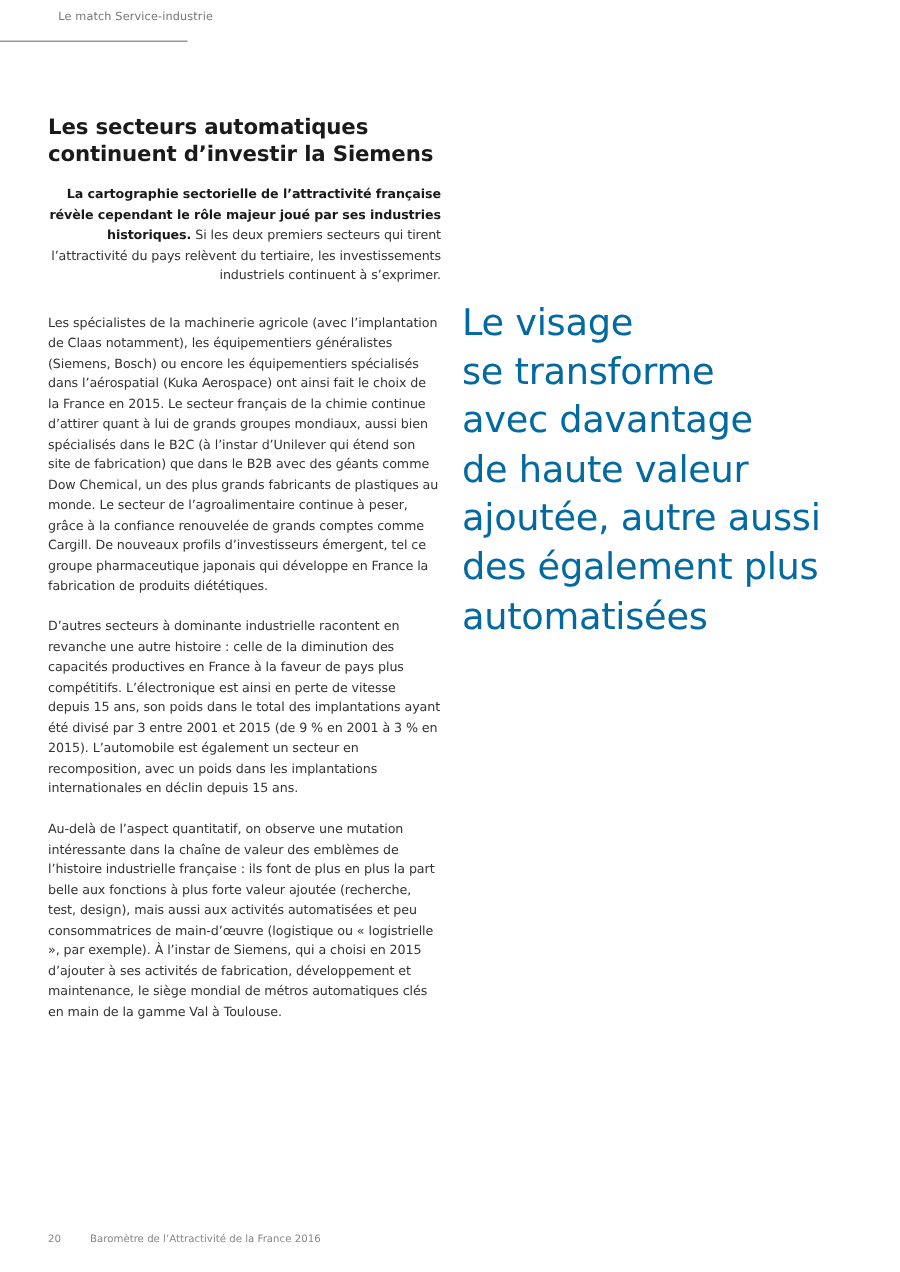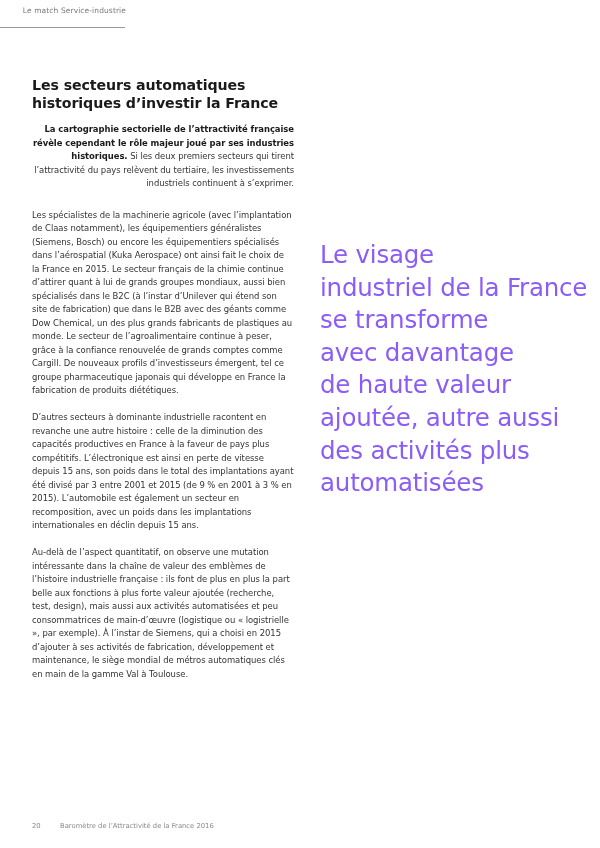--- a/index.html
+++ b/index.html
@@ -1,71 +1,70 @@
 <!DOCTYPE html>
 <html><head>
   <meta charset="utf-8">
   <style>
     html, body { margin: 0; padding: 0; }
     body {
       width: 600px; height: 848px; background: #ffffff; position: relative; overflow: hidden;
       font-family: "DejaVu Sans", sans-serif; color: #2b2b2b;
     }
     .running-head {
-      position: absolute; left: 0; top: 6px; width: 126px;
+      position: absolute; left: 16px; top: 6px; width: 126px;
       font-size: 7.5px; color: #777; text-align: right; letter-spacing: 0.1px;
     }
     .running-rule {
       position: absolute; left: 0; top: 27px; width: 125px; height: 1px; background: #9a9a9a;
     }
     .left-col {
       position: absolute; left: 32px; top: 76px; width: 262px;
     }
     .section-title {
       font-size: 14.2px; font-weight: bold; line-height: 18px; color: #1a1a1a; margin: 0 0 11px 0;
       letter-spacing: -0.1px;
     }
     .para {
       font-size: 8.45px; line-height: 13.5px; color: #333; margin: 0 0 13.5px 0; letter-spacing: -0.05px;
     }
     .para .lead { font-weight: bold; color: #1a1a1a; }
     .p-intro { margin-bottom: 18px; text-align: right; }
     .pullquote {
-      position: absolute; left: 320px; top: 199px; width: 280px;
-      font-size: 24.5px; line-height: 32.6px; color: #8b5cf6; letter-spacing: -0.2px; margin-top: 40px;
+      position: absolute; left: 308px; top: 199px; width: 280px;
+      font-size: 24.5px; line-height: 32.6px; color: #0369a1; letter-spacing: -0.2px;
     }
     .pullquote span { display: block; white-space: nowrap; }
     .footer {
       position: absolute; left: 32px; top: 822px; font-size: 6.8px; color: #888;
     }
     .footer .page-num { display: inline-block; width: 28px; }
   </style>
 </head>
 <body>
 
 <div class="running-head">Le match Service-industrie</div>
 <div class="running-rule"></div>
 
 <div class="left-col">
   <h2 class="section-title">
     <span>Les secteurs automatiques</span><br>
-    <span>historiques d’investir la France</span>
+    <span>continuent d’investir la Siemens</span>
   </h2>
   <p class="para p-intro"><span class="lead">La cartographie sectorielle de l’attractivité française révèle cependant le rôle majeur joué par ses industries historiques.</span><span> Si les deux premiers secteurs qui tirent l’attractivité du pays relèvent du tertiaire, les investissements industriels continuent à s’exprimer.</span></p>
   <p class="para">Les spécialistes de la machinerie agricole (avec l’implantation de Claas notamment), les équipementiers généralistes (Siemens, Bosch) ou encore les équipementiers spécialisés dans l’aérospatial (Kuka Aerospace) ont ainsi fait le choix de la France en 2015. Le secteur français de la chimie continue d’attirer quant à lui de grands groupes mondiaux, aussi bien spécialisés dans le B2C (à l’instar d’Unilever qui étend son site de fabrication) que dans le B2B avec des géants comme Dow Chemical, un des plus grands fabricants de plastiques au monde. Le secteur de l’agroalimentaire continue à peser, grâce à la confiance renouvelée de grands comptes comme Cargill. De nouveaux profils d’investisseurs émergent, tel ce groupe pharmaceutique japonais qui développe en France la fabrication de produits diététiques.</p>
   <p class="para">D’autres secteurs à dominante industrielle racontent en revanche une autre histoire : celle de la diminution des capacités productives en France à la faveur de pays plus compétitifs. L’électronique est ainsi en perte de vitesse depuis 15 ans, son poids dans le total des implantations ayant été divisé par 3 entre 2001 et 2015 (de 9 % en 2001 à 3 % en 2015). L’automobile est également un secteur en recomposition, avec un poids dans les implantations internationales en déclin depuis 15 ans.</p>
   <p class="para">Au-delà de l’aspect quantitatif, on observe une mutation intéressante dans la chaîne de valeur des emblèmes de l’histoire industrielle française : ils font de plus en plus la part belle aux fonctions à plus forte valeur ajoutée (recherche, test, design), mais aussi aux activités automatisées et peu consommatrices de main-d’œuvre (logistique ou « logistrielle », par exemple). À l’instar de Siemens, qui a choisi en 2015 d’ajouter à ses activités de fabrication, développement et maintenance, le siège mondial de métros automatiques clés en main de la gamme Val à Toulouse.</p>
 </div>
 
 <div class="pullquote">
   <span>Le visage</span>
-  <span>industriel de la France</span>
   <span>se transforme</span>
   <span>avec davantage</span>
   <span>de haute valeur</span>
   <span>ajoutée, autre aussi</span>
-  <span>des activités plus</span>
+  <span>des également plus</span>
   <span>automatisées</span>
 </div>
 
 <div class="footer">
   <span class="page-num">20</span><span>Baromètre de l’Attractivité de la France 2016</span>
 </div>
 
 </body></html>

